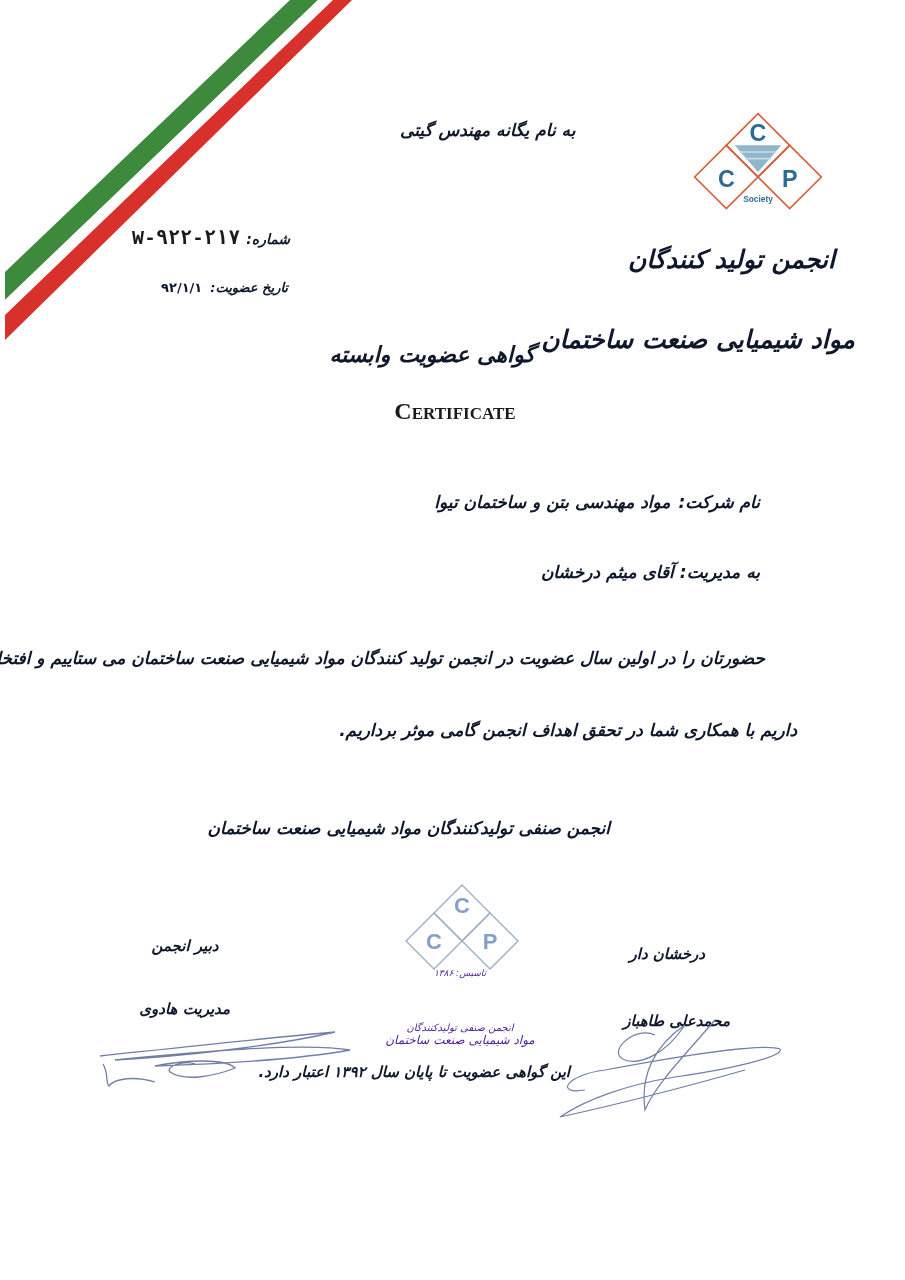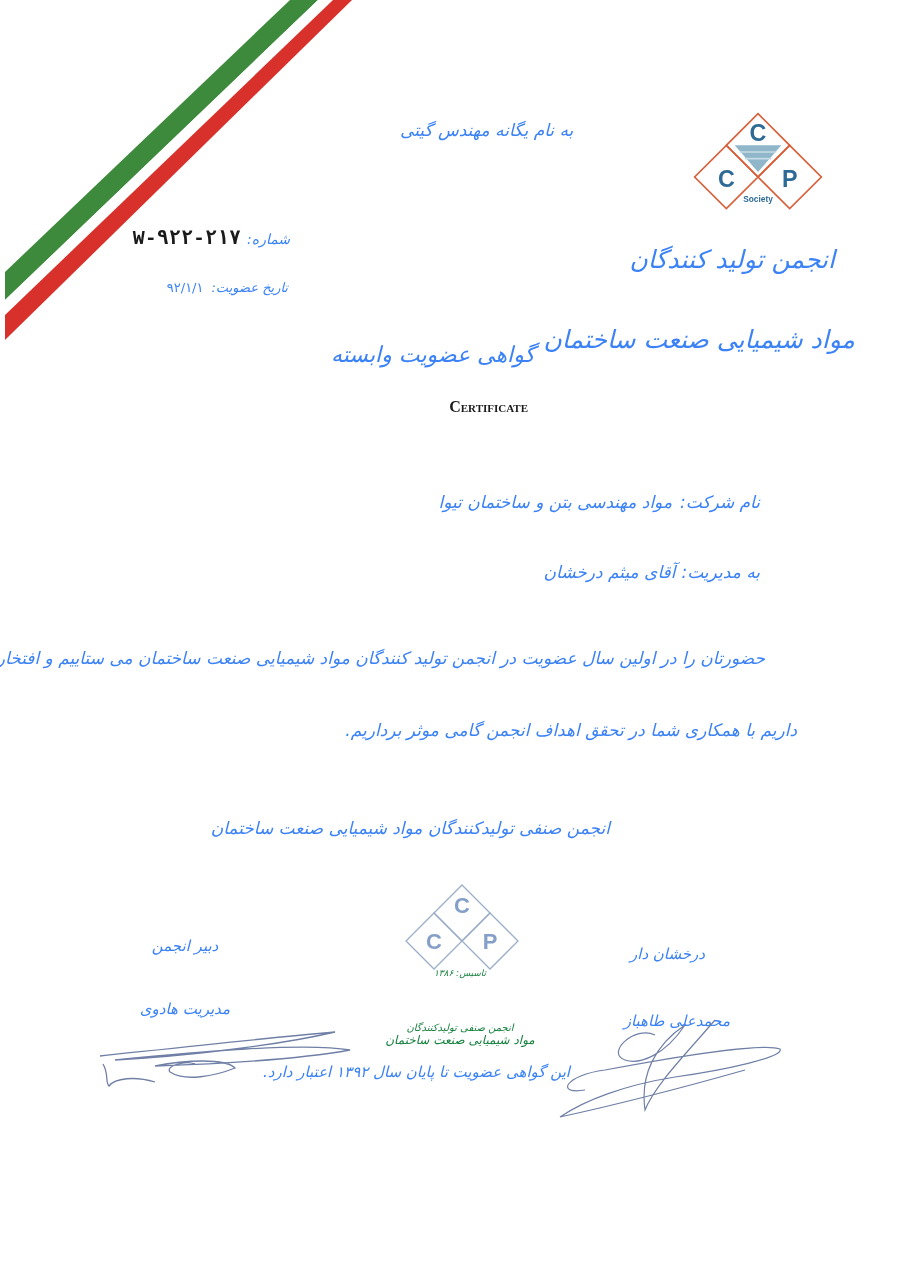--- a/index.html
+++ b/index.html
@@ -1,25 +1,25 @@
 <!DOCTYPE html>
 <html><head>
 <meta charset="utf-8">
 <style>
   html, body { margin: 0; padding: 0; }
   body {
     width: 905px; height: 1280px; background: #ffffff; position: relative; overflow: hidden;
     font-family: "DejaVu Serif", serif; color: #1a1a1a;
   }
   .abs { position: absolute; }
-  .fa { direction: rtl; font-family: "DejaVu Sans", sans-serif; font-weight: normal; font-style: italic; white-space: nowrap; color: #3b82f6; }
+  .fa { direction: rtl; font-family: "DejaVu Sans", sans-serif; font-weight: bold; font-style: italic; white-space: nowrap; color: #0f172a; }
   .ribbon { position: absolute; left: 0; top: 0; width: 360px; height: 360px; }
   .logo-top { left: 688px; top: 112px; width: 140px; height: 100px; }
   .logo-stamp { left: 400px; top: 883px; width: 125px; height: 90px; opacity: 0.85; }
-  .stamp-text { left: 375px; top: 968px; width: 170px; text-align: center; color: #15803d; font-family: "DejaVu Sans", sans-serif; font-style: italic; direction: rtl; }
+  .stamp-text { left: 375px; top: 968px; width: 170px; text-align: center; color: #4c1d95; font-family: "DejaVu Sans", sans-serif; font-style: italic; direction: rtl; }
   .sig { position: absolute; }
 </style>
 </head>
 <body>
 
 <svg class="ribbon" viewBox="0 0 360 360">
   <polygon points="290,0 318,0 5,300 5,272" fill="#3d8a3d"></polygon>
   <polygon points="318,0 333,0 5,315 5,300" fill="#ffffff"></polygon>
   <polygon points="333,0 352,0 5,340 5,315" fill="#d8302a"></polygon>
 </svg>
@@ -48,21 +48,21 @@
 
 <div class="abs" style="left:178px; top:280px; direction:rtl; display:flex; gap:8px; align-items:baseline; width:110px;">
   <span class="fa" style="font-size:13px;">تاریخ عضویت:</span>
   <span class="fa" style="font-size:13px; font-style:normal;">۹۲/۱/۱</span>
 </div>
 
 <div class="abs fa" style="left:665px; top:245px; font-size:25px; width:170px; text-align:center;">انجمن تولید کنندگان</div>
 <div class="abs fa" style="left:625px; top:325px; font-size:25px; width:230px; text-align:center;">مواد شیمیایی صنعت ساختمان</div>
 
 <div class="abs fa" style="left:385px; top:342px; font-size:22px; width:150px; text-align:center;">گواهی عضویت وابسته</div>
-<div class="abs" style="left:382px; top:398px; width:146px; text-align:right; font-family:'Liberation Serif', serif; font-weight:bold; font-size:16px; font-variant:small-caps;">Certificate</div>
+<div class="abs" style="left:382px; top:398px; width:146px; text-align:center; font-family:'Liberation Serif', serif; font-weight:bold; font-size:24px; font-variant:small-caps;">Certificate</div>
 
 <div class="abs" style="left:510px; top:492px; width:250px; direction:rtl; display:flex; gap:8px;">
   <span class="fa" style="font-size:17px;">نام شرکت:</span>
   <span class="fa" style="font-size:17px;">مواد مهندسی بتن و ساختمان تیوا</span>
 </div>
 <div class="abs" style="left:580px; top:562px; width:180px; direction:rtl; display:flex; gap:6px;">
   <span class="fa" style="font-size:17px;">به مدیریت:</span>
   <span class="fa" style="font-size:17px;">آقای میثم درخشان</span>
 </div>
 

